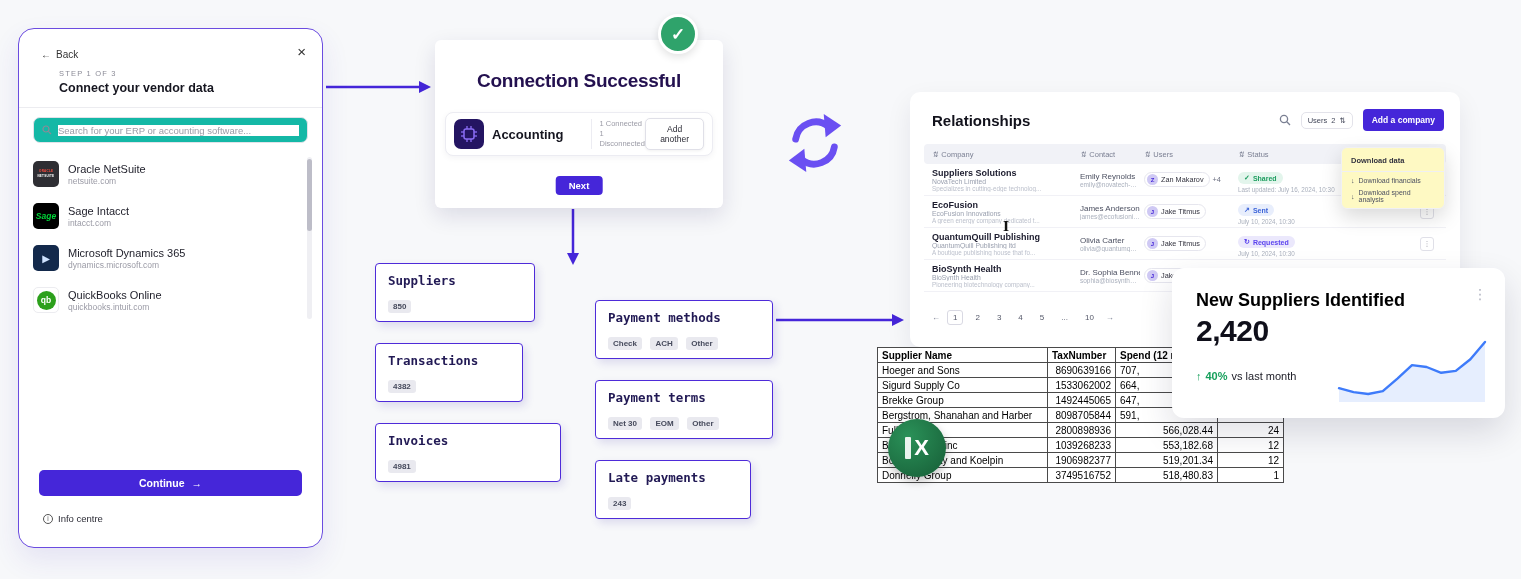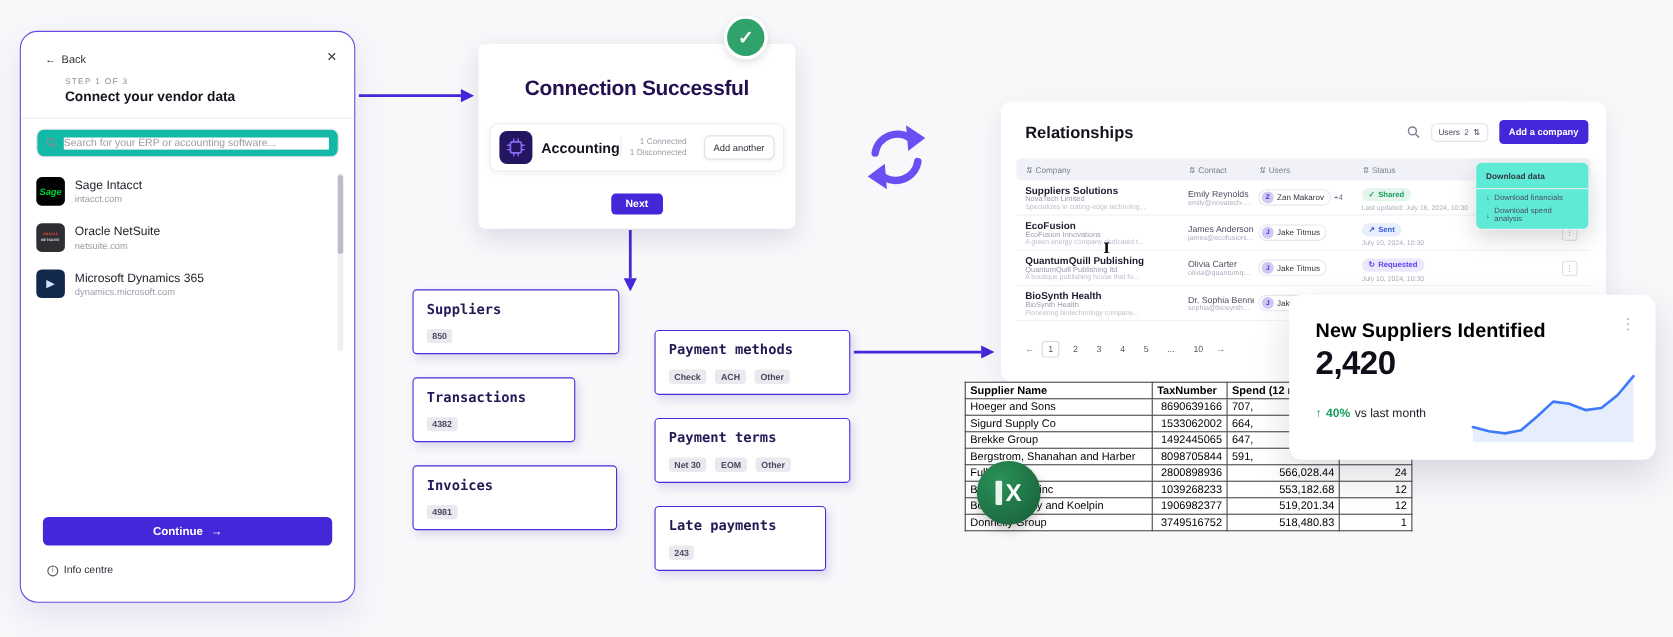--- a/index.html
+++ b/index.html
@@ -40,21 +40,21 @@
   
   .conn-card { position:absolute; left:435px; top:40px; width:288px; height:168px; background:#fff; border-radius:6px;
                box-shadow:0 8px 22px rgba(25,15,80,.12); z-index:2; }
   .check-badge { position:absolute; left:223px; top:-26px; width:40px; height:40px; border-radius:50%; background:#2fa36b;
                  border:3px solid #fff; display:flex; align-items:center; justify-content:center; color:#fff; font-size:17px; font-weight:700; box-shadow:0 3px 8px rgba(0,0,0,.12); }
   .conn-title { margin-top:30px; text-align:center; font-size:19px; font-weight:800; color:#23104f; letter-spacing:-.3px; }
   .integration-row { position:absolute; left:10px; right:10px; top:72px; height:44px; border:1px solid #ececf2; border-radius:8px;
                      background:#fff; box-shadow:0 2px 6px rgba(20,20,60,.05); display:flex; align-items:center; padding:0 8px; }
   .chip-icon { width:30px; height:30px; border-radius:7px; background:#241562; display:flex; align-items:center; justify-content:center; flex-shrink:0; }
   .int-name { font-size:13px; font-weight:700; color:#15151f; margin-left:8px; }
-  .int-stats { margin-left:0; padding-left:8px; border-left:1px solid #ececf2; font-size:7.5px; color:#9b9ba6; line-height:10px;text-align:right; }
+  .int-stats { margin-left:27px; padding-left:8px; border-left:1px solid #ececf2; font-size:7.5px; color:#9b9ba6; line-height:10px; }
   .add-another { margin-left:auto; background:#fff; border:1px solid #e0e0e8; border-radius:5px; padding:5px 8px; font-size:8.5px; color:#2c2c36; cursor:pointer; box-shadow:0 1px 3px rgba(0,0,0,.06); font-family:"Liberation Sans",sans-serif; }
   .next-btn { position:absolute; bottom:13px; left:50%; transform:translateX(-50%); background:#4526d9; color:#fff; border:none; border-radius:4px;
               padding:4px 13px; font-size:9.5px; font-weight:700; cursor:pointer; font-family:"Liberation Sans",sans-serif; }
 
   
   .node { position:absolute; background:#fff; border:1.5px solid #4e2bd9; border-radius:4px; padding:9px 12px 8px;
           box-shadow:3px 4px 8px rgba(60,40,160,.14); z-index:1; }
   .node h3 { font-family:"DejaVu Sans Mono", monospace; font-size:12.5px; font-weight:700; color:#221a55; margin-bottom:7px; }
   .tag { display:inline-block; background:#e9e9ef; border-radius:3px; font-size:8px; font-weight:700; color:#464a5c; padding:2px 5px; margin-right:4px; }
 
@@ -81,21 +81,21 @@
   .badge { display:inline-flex; align-items:center; gap:3px; border-radius:8px; padding:2px 6px; font-size:7px; font-weight:700; }
   .badge.shared { background:#e3f5ec; color:#1d9d5f; }
   .badge.sent { background:#e8eefc; color:#3b63d8; }
   .badge.requested { background:#ebe8fc; color:#5b43ee; }
   .row-date { font-size:6.3px; color:#aab0bd; margin-top:2px; }
   .row-action { justify-self:end; margin-right:4px; width:14px; height:14px; border:1px solid #e0e0e8; border-radius:3px; background:#fff; color:#8b8b97; font-size:7px; display:flex; align-items:center; justify-content:center; cursor:pointer; }
   .pagination { position:absolute; left:22px; top:218px; display:flex; align-items:center; gap:7px; font-size:8px; color:#55596a; }
   .page-num { padding:2px 5px; cursor:pointer; }
   .page-current { border:1px solid #d9d9e3; border-radius:3px; background:#fff; }
   .page-arrow { cursor:pointer; color:#7a7f92; }
-  .dl-menu { position:absolute; left:1341px; top:147px; width:104px; background:#5eead4; border-radius:6px; box-shadow:0 8px 20px rgba(0,0,0,.15); z-index:5; padding:4px 0 5px; border:1px solid #f0f0f4; }
+  .dl-menu { position:absolute; left:1341px; top:147px; width:104px; background:#fef9c3; border-radius:6px; box-shadow:0 8px 20px rgba(0,0,0,.15); z-index:5; padding:4px 0 5px; border:1px solid #f0f0f4; }
   .dl-title { font-size:7.5px; font-weight:700; color:#33333f; padding:4px 9px 6px; border-bottom:1px solid #efeff3; }
   .dl-item { display:flex; gap:4px; align-items:center; font-size:7px; color:#4b4f60; padding:5px 9px 0; cursor:pointer; }
   .text-cursor { position:absolute; left:1003px; top:219px; font-family:"DejaVu Serif", serif; font-weight:700; font-size:13px; color:#111; z-index:6; }
 
   
   .sheet { position:absolute; left:877px; top:347px; border-collapse:collapse; background:#fff; table-layout:fixed; z-index:3; }
   .sheet th, .sheet td { border:1px solid #4a4a4a; font-size:10px; color:#000; padding:1px 4px; height:15px; white-space:nowrap; overflow:hidden; font-family:"Liberation Sans",sans-serif; }
   .sheet th { font-weight:700; text-align:left; }
   .sheet td.num { text-align:right; }
   .sheet td.cut { text-align:left; }
@@ -152,45 +152,54 @@
     </div>
     <div class="search-box">
       <svg width="10" height="10" viewBox="0 0 10 10">
         <circle cx="4" cy="4" r="3" fill="none" stroke="#8b8b97" stroke-width="1.2"></circle>
         <line x1="6.3" y1="6.3" x2="9" y2="9" stroke="#8b8b97" stroke-width="1.2"></line>
       </svg>
       <input type="text" placeholder="Search for your ERP or accounting software..." style="">
     </div>
     <div class="vendor-list">
       <div class="vendor-item">
-        <div class="v-logo logo-sage">
-          <span>Sage</span>
-        </div>
-        <div>
-          <div class="v-name">Sage Intacct</div>
-          <div class="v-domain">intacct.com</div>
-        </div>
-      </div>
-      <div class="vendor-item">
         <div class="v-logo logo-oracle">
           <span class="l1">ORACLE</span>
           <span class="l2">NETSUITE</span>
         </div>
         <div>
           <div class="v-name">Oracle NetSuite</div>
           <div class="v-domain">netsuite.com</div>
         </div>
       </div>
       <div class="vendor-item">
+        <div class="v-logo logo-sage">
+          <span>Sage</span>
+        </div>
+        <div>
+          <div class="v-name">Sage Intacct</div>
+          <div class="v-domain">intacct.com</div>
+        </div>
+      </div>
+      <div class="vendor-item">
         <div class="v-logo logo-dyn">
           <span>▶</span>
         </div>
         <div>
           <div class="v-name">Microsoft Dynamics 365</div>
           <div class="v-domain">dynamics.microsoft.com</div>
+        </div>
+      </div>
+      <div class="vendor-item">
+        <div class="v-logo logo-qb">
+          <span class="qb-circle">qb</span>
+        </div>
+        <div>
+          <div class="v-name">QuickBooks Online</div>
+          <div class="v-domain">quickbooks.intuit.com</div>
         </div>
       </div>
     </div>
     <div class="scrollbar">
       <div class="scroll-thumb"></div>
     </div>
     <button class="continue-btn">
       <span>Continue</span>
       <span>→</span>
     </button>
@@ -220,21 +229,21 @@
       <span class="int-name">Accounting</span>
       <div class="int-stats">
         <div>1 Connected</div>
         <div>1 Disconnected</div>
       </div>
       <button class="add-another">Add another</button>
     </div>
     <button class="next-btn">Next</button>
   </div>
 
-  <div class="node" style="left:375px;top:263px;width:188px">
+  <div class="node" style="left:375px;top:263px;width:160px">
     <h3>Suppliers</h3>
     <span class="tag">850</span>
   </div>
   <div class="node" style="left:375px;top:343px;width:148px">
     <h3>Transactions</h3>
     <span class="tag">4382</span>
   </div>
   <div class="node" style="left:375px;top:423px;width:186px">
     <h3>Invoices</h3>
     <span class="tag">4981</span>

